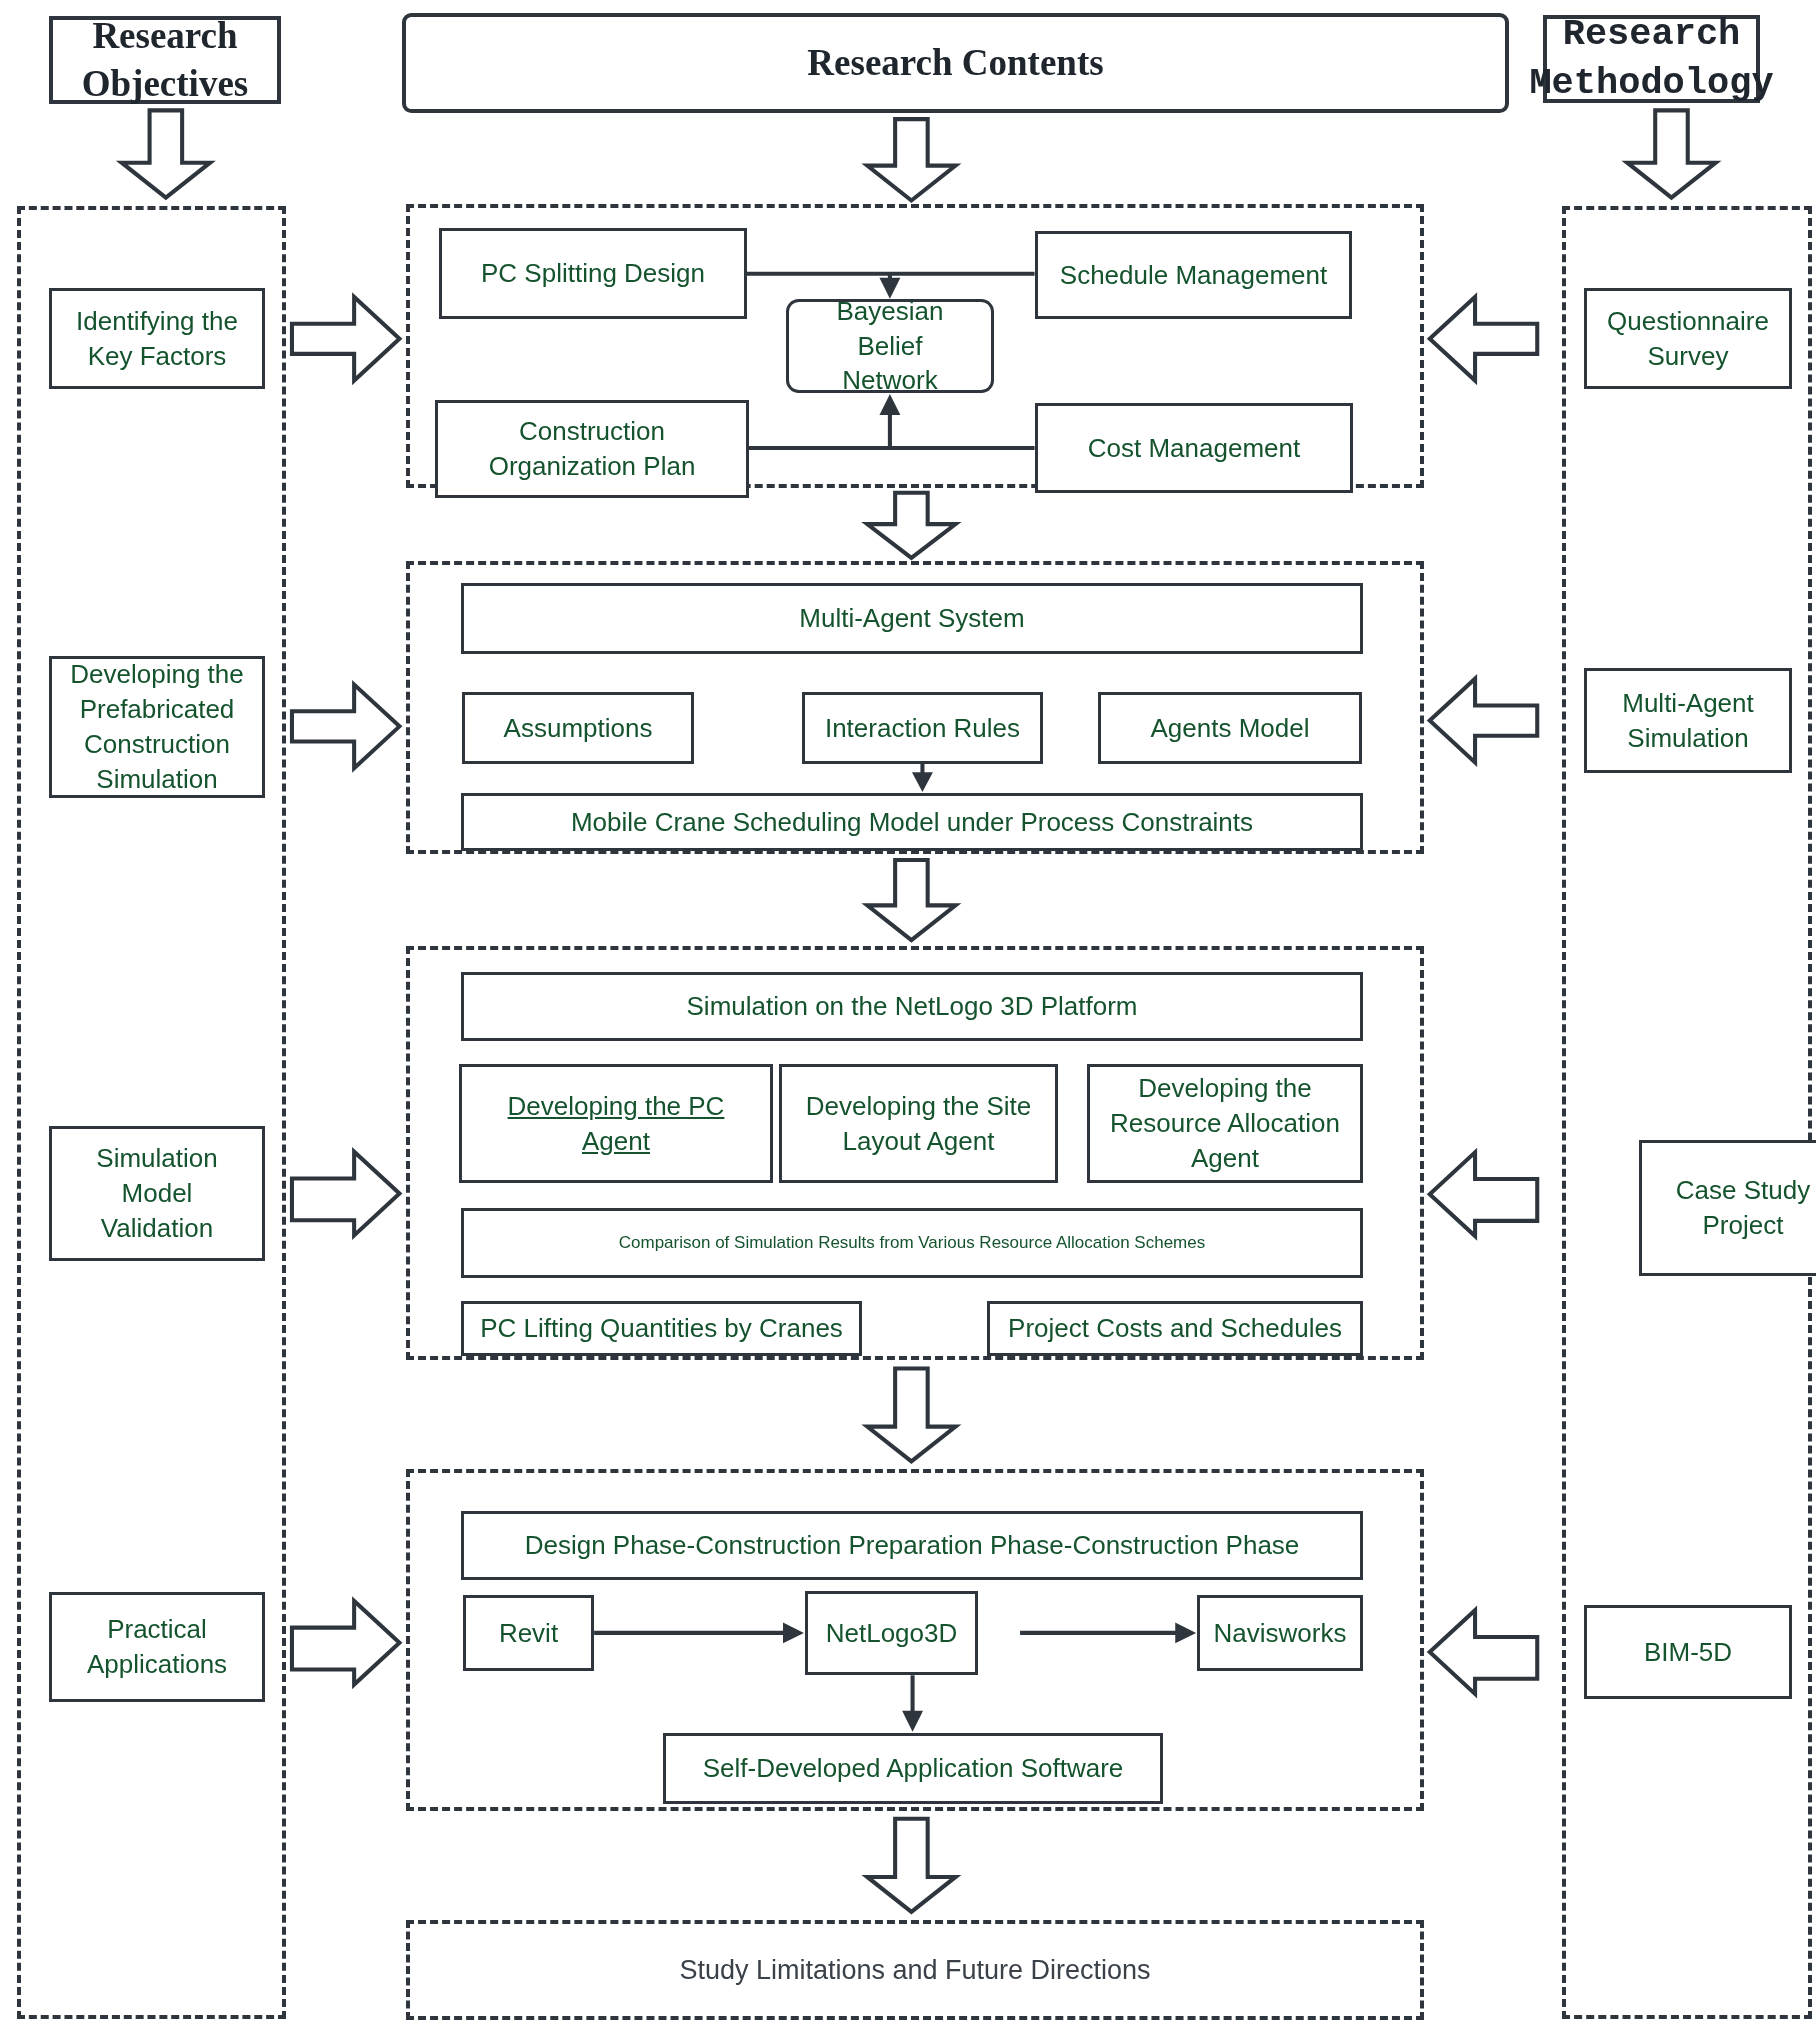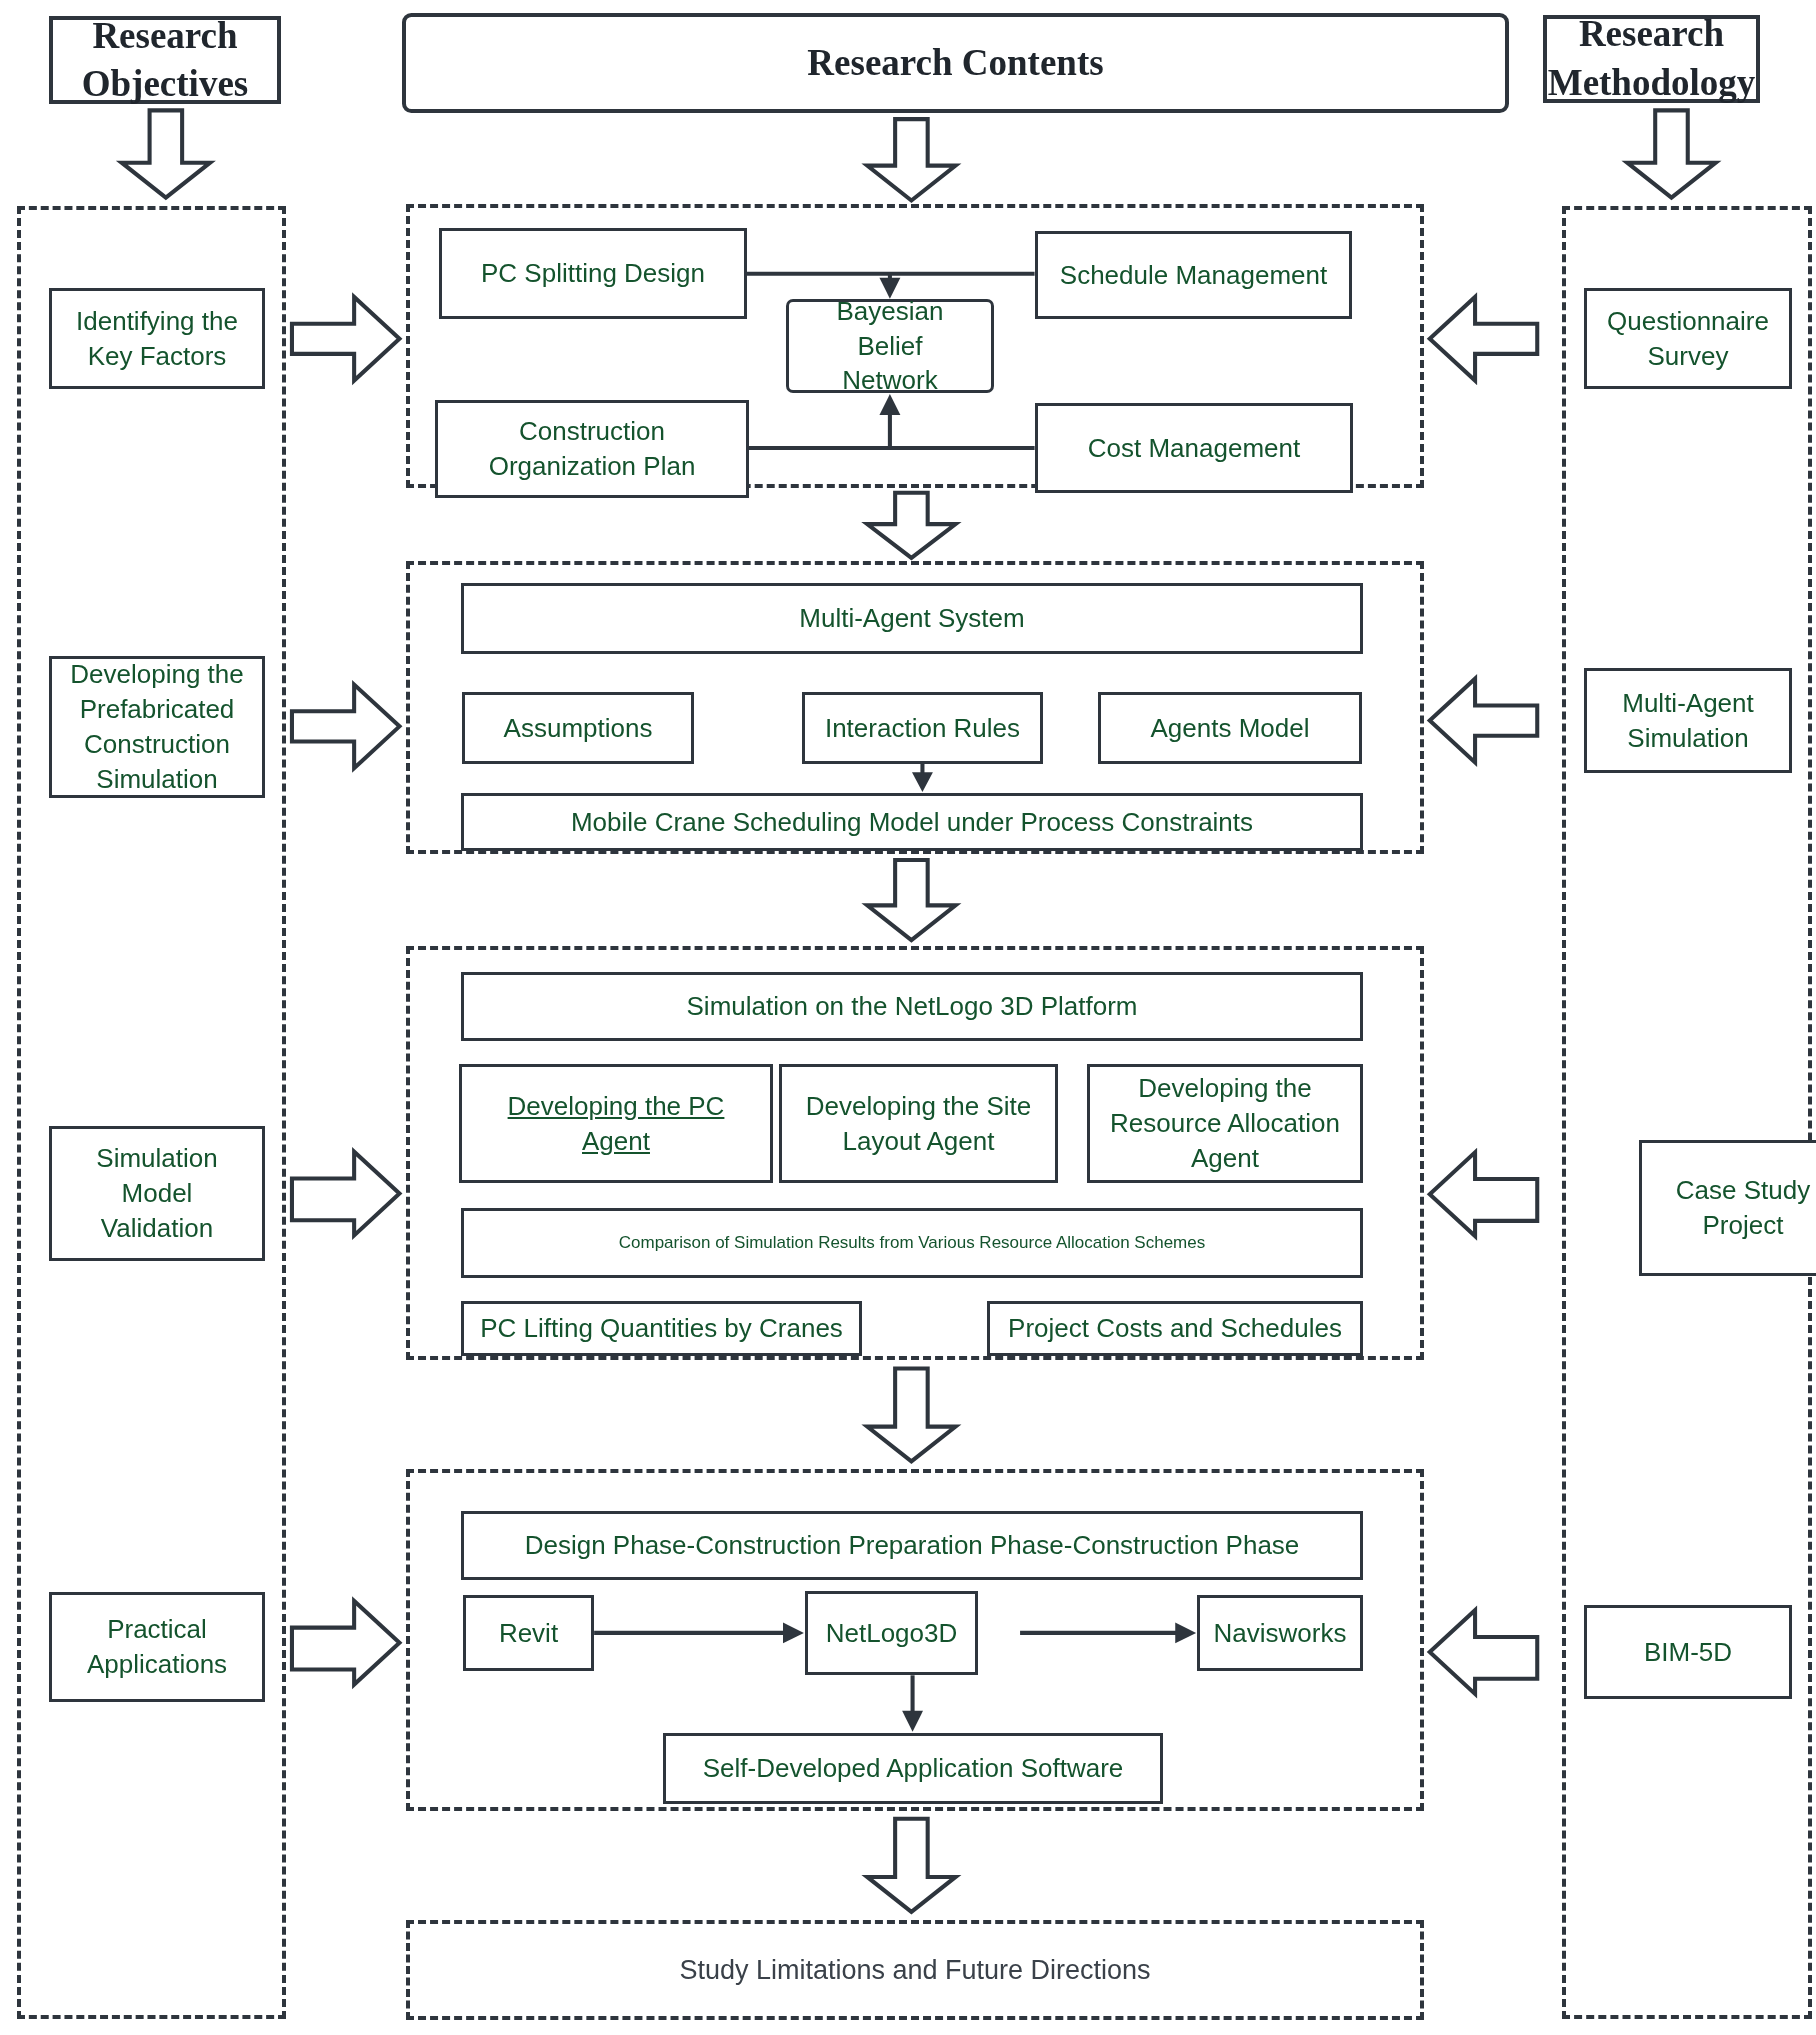--- a/index.html
+++ b/index.html
@@ -71,21 +71,21 @@
       <polygon points="1531,678 1513,714 1549,714"></polygon>
       <polygon points="1587,1363 1569,1329 1605,1329"></polygon>
       <polygon points="1383,2810 1347,2792 1347,2828"></polygon>
       <polygon points="2058,2810 2022,2792 2022,2828"></polygon>
       <polygon points="1570,2980 1552,2944 1588,2944"></polygon>
     </g>
   </svg>
 
   <div class="hd pad" style="left:49px; top:15.7px; width:232px; height:88px;">Research Objectives</div>
   <div class="hd" style="left:402px; top:12.8px; width:1107px; height:100px; border-radius:9.3px;">Research Contents</div>
-  <div class="hd pad" style="left:1543px; top:14.5px; width:217px; height:88px;">Research Methodology</div>
+  <div class="hd pad" style="left:1543px; top:14.5px; width:217px; height:88px;font-family:Liberation Mono, monospace;">Research Methodology</div>
 
   <div class="dash" style="left:17.4px; top:206px; width:269px; height:1813px;"></div>
   <div class="dash" style="left:1562px; top:206px; width:250px; height:1813px;"></div>
   <div class="dash" style="left:406px; top:204px; width:1018px; height:284px;"></div>
   <div class="dash" style="left:406px; top:561px; width:1018px; height:293px;"></div>
   <div class="dash" style="left:406px; top:946px; width:1018px; height:414px;"></div>
   <div class="dash" style="left:406px; top:1469px; width:1018px; height:342px;"></div>
   <div class="dash" style="left:406px; top:1920px; width:1018px; height:100px;"></div>
   <div class="footerbox" style="left:406px; top:1920px; width:1018px; height:100px;">Study Limitations and Future Directions</div>
 
@@ -94,21 +94,21 @@
   <div class="bx pad" style="left:49px; top:1126px; width:216px; height:135px;">Simulation Model Validation</div>
   <div class="bx pad" style="left:49px; top:1592px; width:216px; height:110px;">Practical Applications</div>
 
   <div class="bx pad2" style="left:1584px; top:288px; width:208px; height:101px;">Questionnaire Survey</div>
   <div class="bx pad2" style="left:1584px; top:668px; width:208px; height:105px;">Multi-Agent Simulation</div>
   <div class="bx pad2" style="left:1639px; top:1140px; width:208px; height:136px;">Case Study Project</div>
   <div class="bx pad2" style="left:1584px; top:1605px; width:208px; height:94px;">BIM-5D</div>
 
   <div class="bx" style="left:439px; top:228px; width:308px; height:91px;">PC Splitting Design</div>
   <div class="bx" style="left:1035px; top:231px; width:317px; height:88px;">Schedule Management</div>
-  <div class="bx round pad" style="left:786px; top:299px; width:208px; height:94px;border-radius:7px;">Bayesian Belief Network</div>
+  <div class="bx round pad" style="left:786px; top:299px; width:208px; height:94px;">Bayesian Belief Network</div>
   <div class="bx pad" style="left:435px; top:400px; width:314px; height:98px;">Construction Organization Plan</div>
   <div class="bx" style="left:1035px; top:403px; width:318px; height:90px;">Cost Management</div>
 
   <div class="bx" style="left:461px; top:583px; width:902px; height:71px;">Multi-Agent System</div>
   <div class="bx" style="left:462px; top:692px; width:232px; height:72px;">Assumptions</div>
   <div class="bx" style="left:802px; top:692px; width:241px; height:72px;">Interaction Rules</div>
   <div class="bx" style="left:1098px; top:692px; width:264px; height:72px;">Agents Model</div>
   <div class="bx" style="left:461px; top:793px; width:902px; height:58px;">Mobile Crane Scheduling Model under Process Constraints</div>
 
   <div class="bx" style="left:461px; top:972px; width:902px; height:69px;">Simulation on the NetLogo 3D Platform</div>

